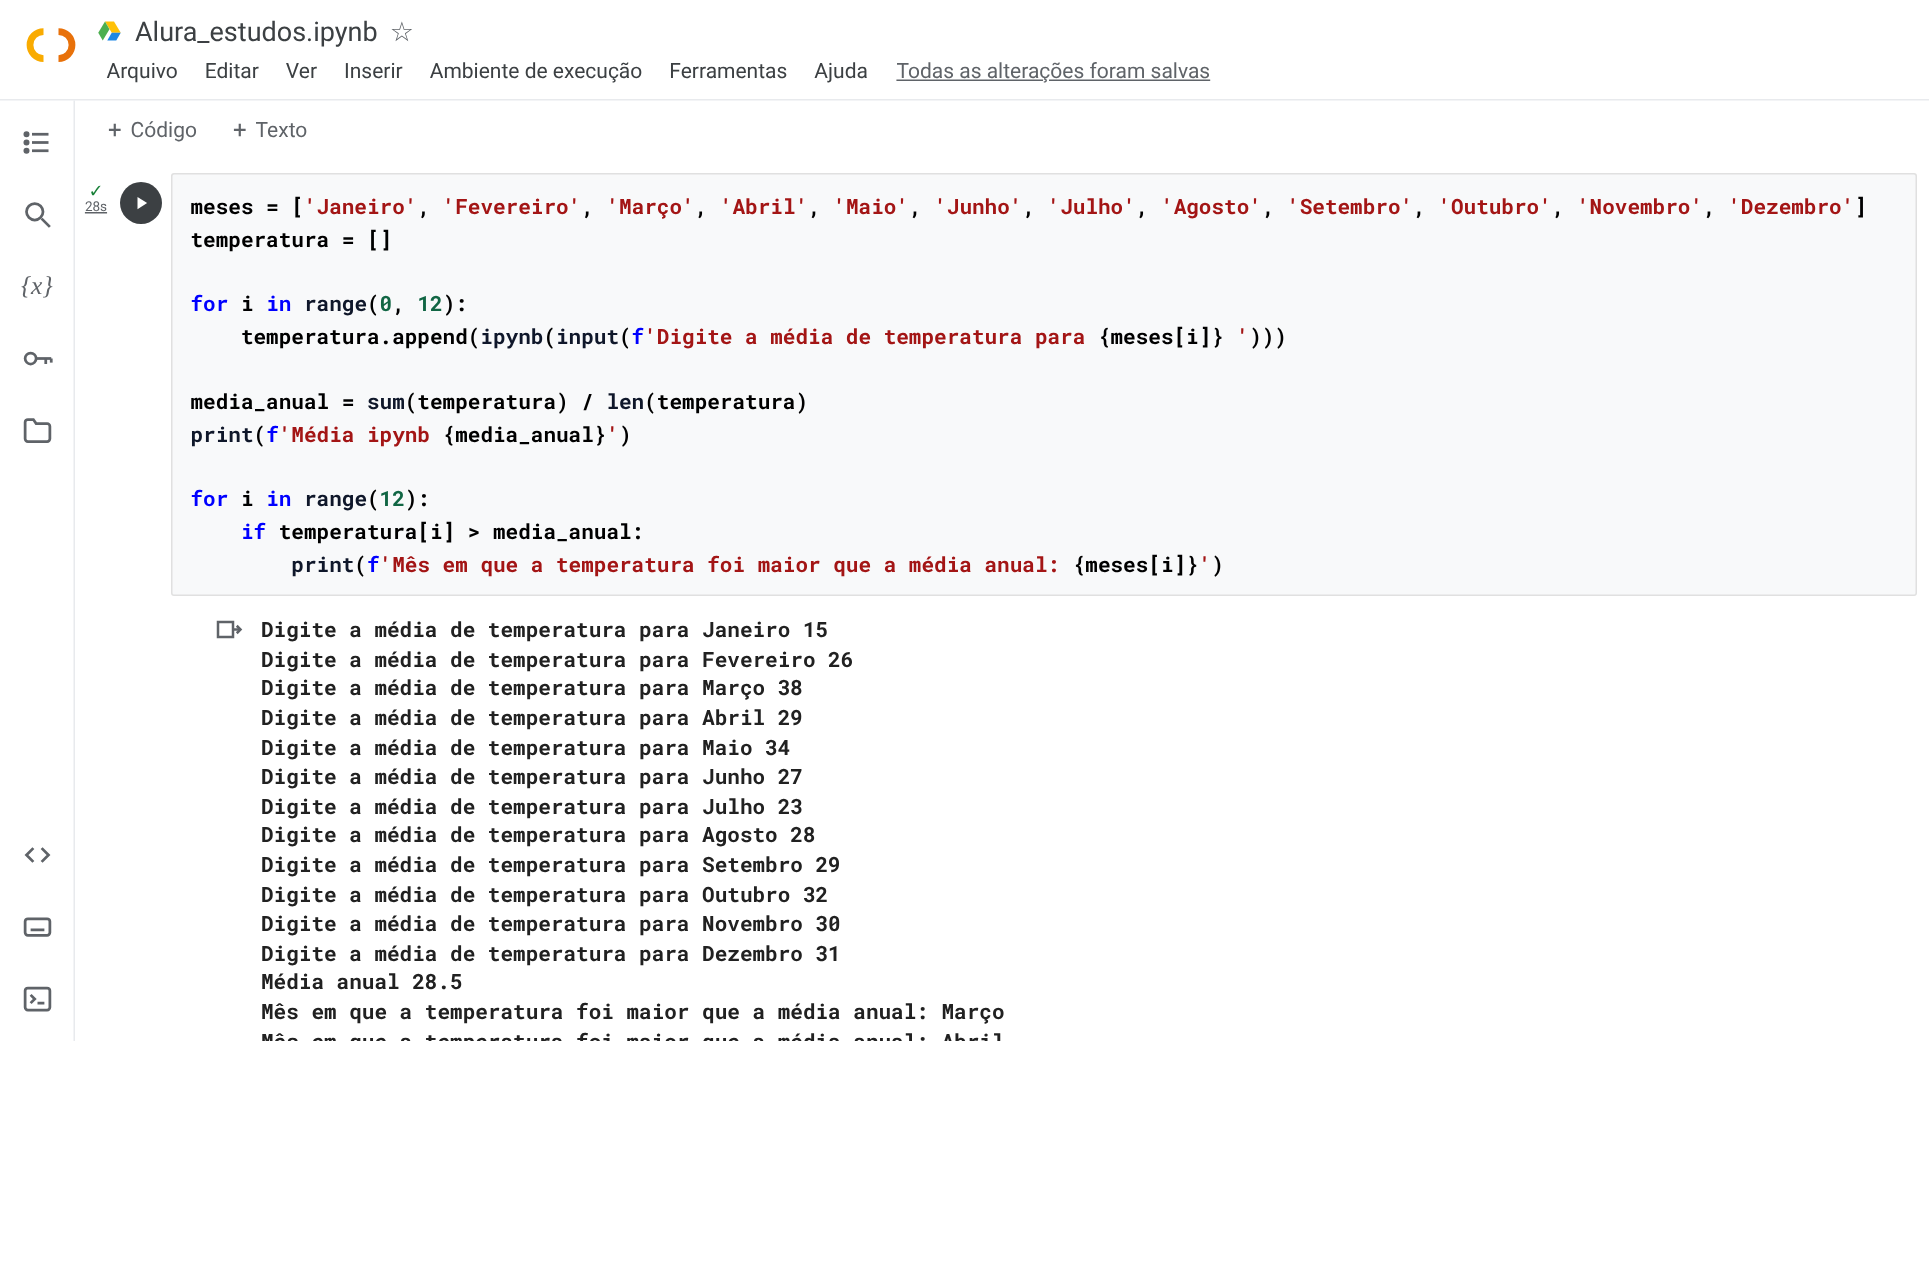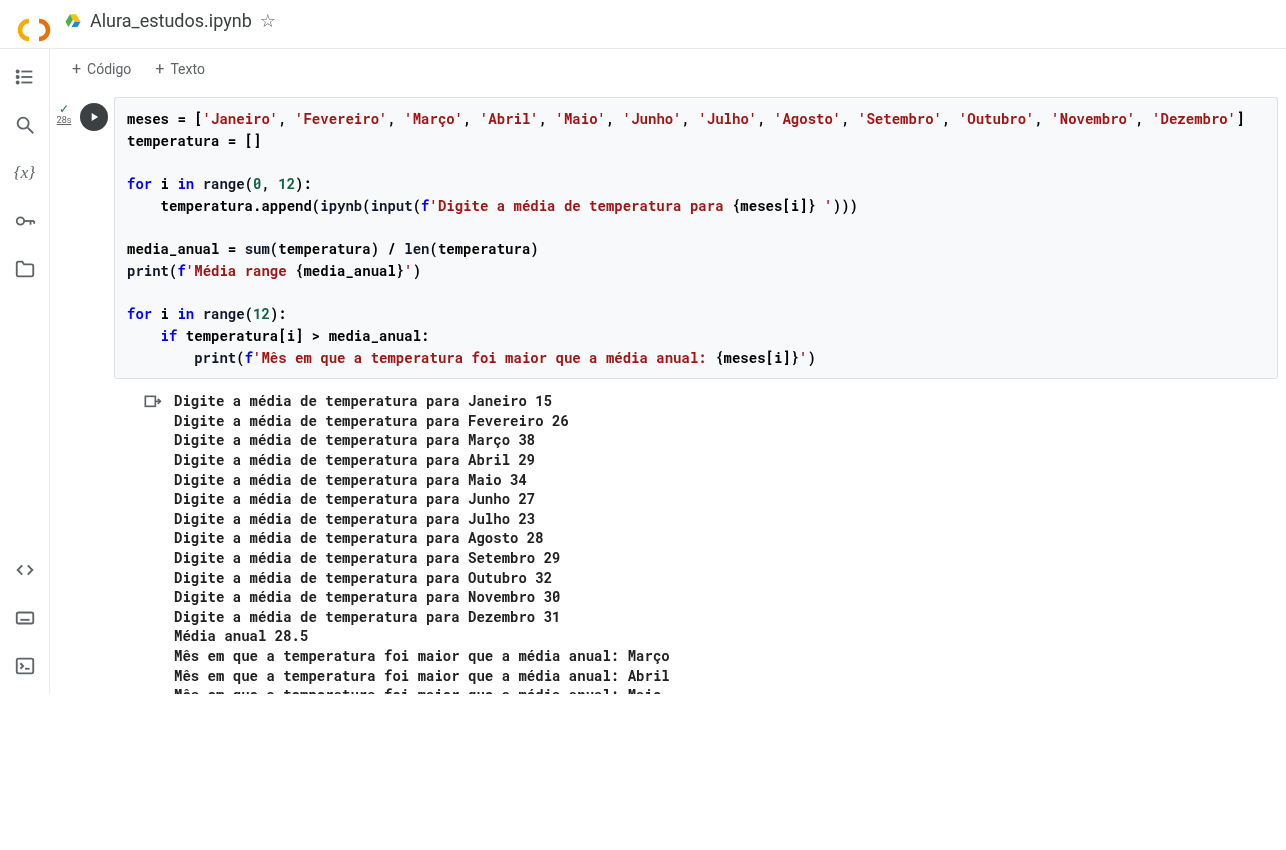--- a/index.html
+++ b/index.html
@@ -61,20 +61,30 @@
         <span class="drive-icon">
           <svg viewBox="0 0 24 24" width="18" height="18">
               <path fill="#ffc107" d="M8 3h8l6 10H14z"></path>
               <path fill="#1e88e5" d="M14 13h8l-4 7H10z"></path>
               <path fill="#4caf50" d="M8 3L2 13l4 7 6-10z"></path>
             </svg>
         </span>
         <span class="title">Alura_estudos.ipynb</span>
         <span class="star">☆</span>
       </div>
+      <div class="menus">
+        <span class="menu-item">Arquivo</span>
+        <span class="menu-item">Editar</span>
+        <span class="menu-item">Ver</span>
+        <span class="menu-item">Inserir</span>
+        <span class="menu-item">Ambiente de execução</span>
+        <span class="menu-item">Ferramentas</span>
+        <span class="menu-item">Ajuda</span>
+        <span class="save-status">Todas as alterações foram salvas</span>
+      </div>
     </div>
   </div>
 
   <div class="body">
     <div class="sidebar-left">
       <div class="sb-icon">
           <svg viewBox="0 0 24 24" width="22" height="22" fill="none" stroke="currentColor" stroke-width="2">
             <line x1="8" y1="6" x2="20" y2="6"></line>
             <line x1="8" y1="12" x2="20" y2="12"></line>
             <line x1="8" y1="18" x2="20" y2="18"></line>
@@ -154,21 +164,21 @@
             </div>
           </div>
           <div class="cell-body">
             <div class="code-area" id="code-block">meses = [<span class="tok-str">'Janeiro'</span>, <span class="tok-str">'Fevereiro'</span>, <span class="tok-str">'Março'</span>, <span class="tok-str">'Abril'</span>, <span class="tok-str">'Maio'</span>, <span class="tok-str">'Junho'</span>, <span class="tok-str">'Julho'</span>, <span class="tok-str">'Agosto'</span>, <span class="tok-str">'Setembro'</span>, <span class="tok-str">'Outubro'</span>, <span class="tok-str">'Novembro'</span>, <span class="tok-str">'Dezembro'</span>]
 temperatura = []
 
 <span class="tok-kw">for</span> i <span class="tok-kw">in</span> <span class="tok-fn">range</span>(<span class="tok-num">0</span>, <span class="tok-num">12</span>):
     temperatura.append(<span class="tok-fn">ipynb</span>(<span class="tok-fn">input</span>(<span class="tok-kw">f</span><span class="tok-str">'Digite a média de temperatura para </span>{meses[i]}<span class="tok-str"> '</span>)))
 
 media_anual = <span class="tok-fn">sum</span>(temperatura) / <span class="tok-fn">len</span>(temperatura)
-<span class="tok-fn">print</span>(<span class="tok-kw">f</span><span class="tok-str">'Média range </span>{media_anual}<span class="tok-str">'</span>)
+<span class="tok-fn">print</span>(<span class="tok-kw">f</span><span class="tok-str">'Média ipynb </span>{media_anual}<span class="tok-str">'</span>)
 
 <span class="tok-kw">for</span> i <span class="tok-kw">in</span> <span class="tok-fn">range</span>(<span class="tok-num">12</span>):
     <span class="tok-kw">if</span> temperatura[i] &gt; media_anual:
         <span class="tok-fn">print</span>(<span class="tok-kw">f</span><span class="tok-str">'Mês em que a temperatura foi maior que a média anual: </span>{meses[i]}<span class="tok-str">'</span>)</div>
 
             <div class="output-row">
               <div class="out-icon-col">
                 <span class="out-icon">
                   <svg viewBox="0 0 24 24" width="20" height="20" fill="none" stroke="currentColor" stroke-width="2">
                       <rect x="4" y="4" width="12" height="12"></rect>

